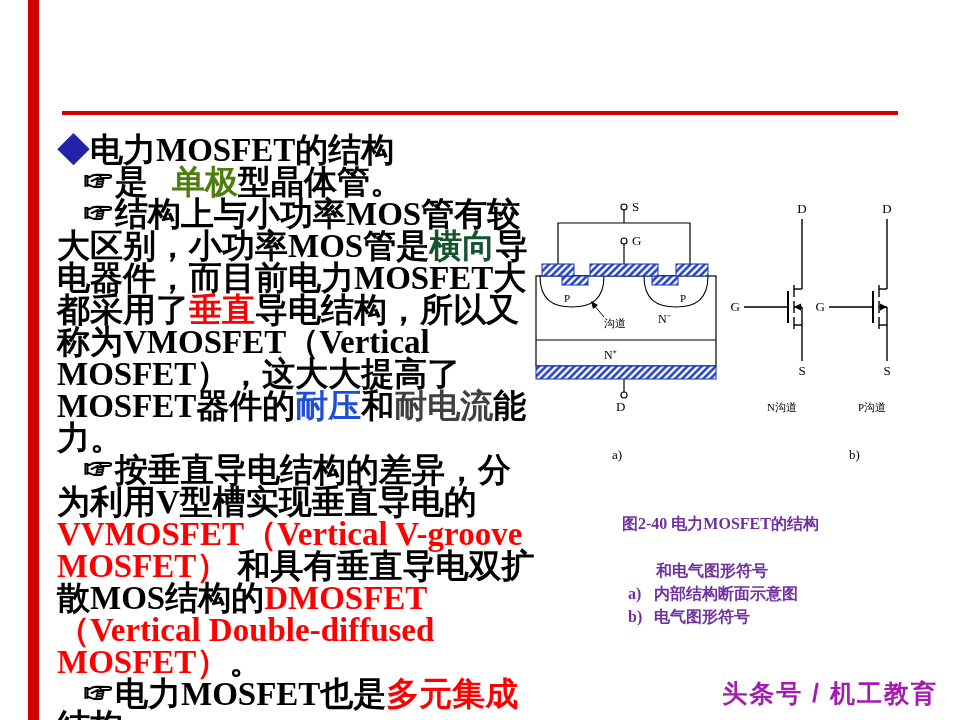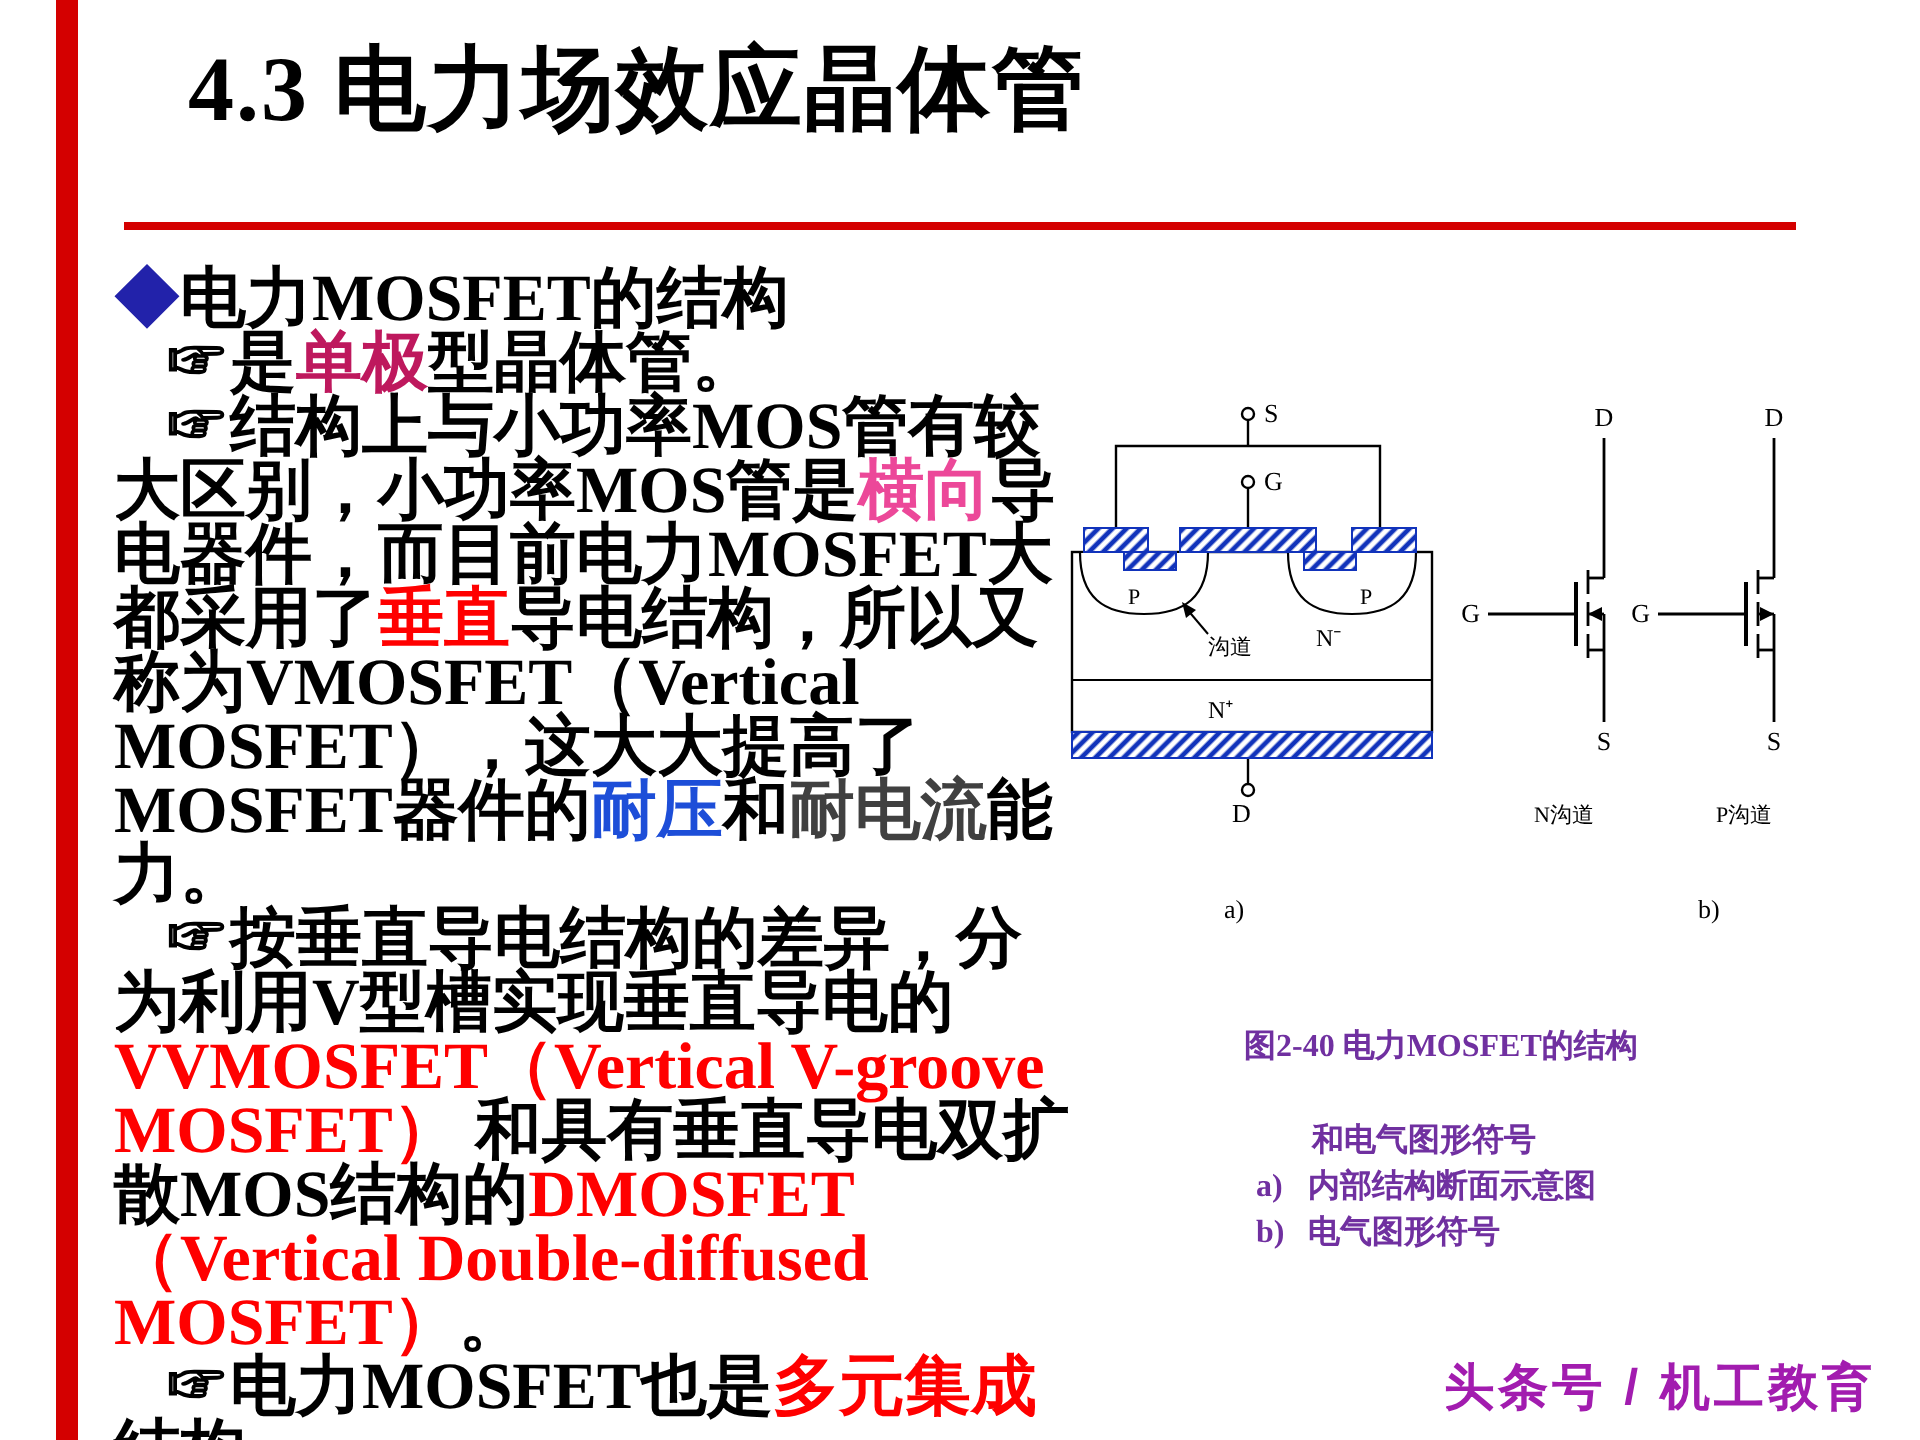--- a/index.html
+++ b/index.html
@@ -37,28 +37,27 @@
     white-space:nowrap;
   }
 </style>
 </head>
 <body>
 
 <div class="slide">
 
   <div class="red-bar"></div>
 
-  <h1 class="title">4.3 电力场效应晶体管</h1>
 
   <div class="rule"></div>
 
   <div class="body-text">
     <p class="heading"><span style="color: rgb(34, 34, 170);">◆</span><span>电力MOSFET的结构</span></p>
-    <p class="para"><span>☞是</span><span style="color: #be185d;">单极</span><span>型晶体管。</span></p>
-    <p class="para"><span>☞结构上与小功率MOS管有较大区别，小功率MOS管是</span><span style="color: #ec4899;">横向</span><span>导电器件，而目前电力MOSFET大都采用了</span><span style="color: rgb(255, 0, 0);">垂直</span><span>导电结构，所以又称为VMOSFET（Vertical MOSFET），这大大提高了MOSFET器件的</span><span style="color: #1d4ed8;">耐压</span><span>和</span><span style="color: #404040; font-family: Liberation Serif, serif;">耐电流</span><span>能力。</span></p>
+    <p class="para"><span>☞是</span><span style="color: #4d7c0f; margin-left: 24px;">单极</span><span>型晶体管。</span></p>
+    <p class="para"><span>☞结构上与小功率MOS管有较大区别，小功率MOS管是</span><span style="color: #14532d;">横向</span><span>导电器件，而目前电力MOSFET大都采用了</span><span style="color: rgb(255, 0, 0);">垂直</span><span>导电结构，所以又称为VMOSFET（Vertical MOSFET），这大大提高了MOSFET器件的</span><span style="color: #1d4ed8;">耐压</span><span>和</span><span style="color: #404040; font-family: Liberation Serif, serif;">耐电流</span><span>能力。</span></p>
     <p class="para"><span>☞按垂直导电结构的差异，分为利用V型槽实现垂直导电的</span><span style="color: rgb(255, 0, 0);">VVMOSFET（Vertical V-groove MOSFET）</span><span> 和具有垂直导电双扩散MOS结构的</span><span style="color: rgb(255, 0, 0);">DMOSFET（Vertical Double-diffused MOSFET）</span><span>。</span></p>
     <p class="para"><span>☞电力MOSFET也是</span><span style="color: rgb(255, 0, 0);">多元集成</span><span>结构。</span></p>
   </div>
 
   <svg class="cross-section" width="190" height="278" viewBox="0 0 190 278">
     <defs>
       <pattern id="hatchBlue" width="5" height="5" patternUnits="userSpaceOnUse" patternTransform="rotate(45)">
         <rect width="5" height="5" fill="#ffffff"></rect>
         <line x1="2.5" y1="0" x2="2.5" y2="5" stroke="#1133bb" stroke-width="2.4"></line>
       </pattern>

